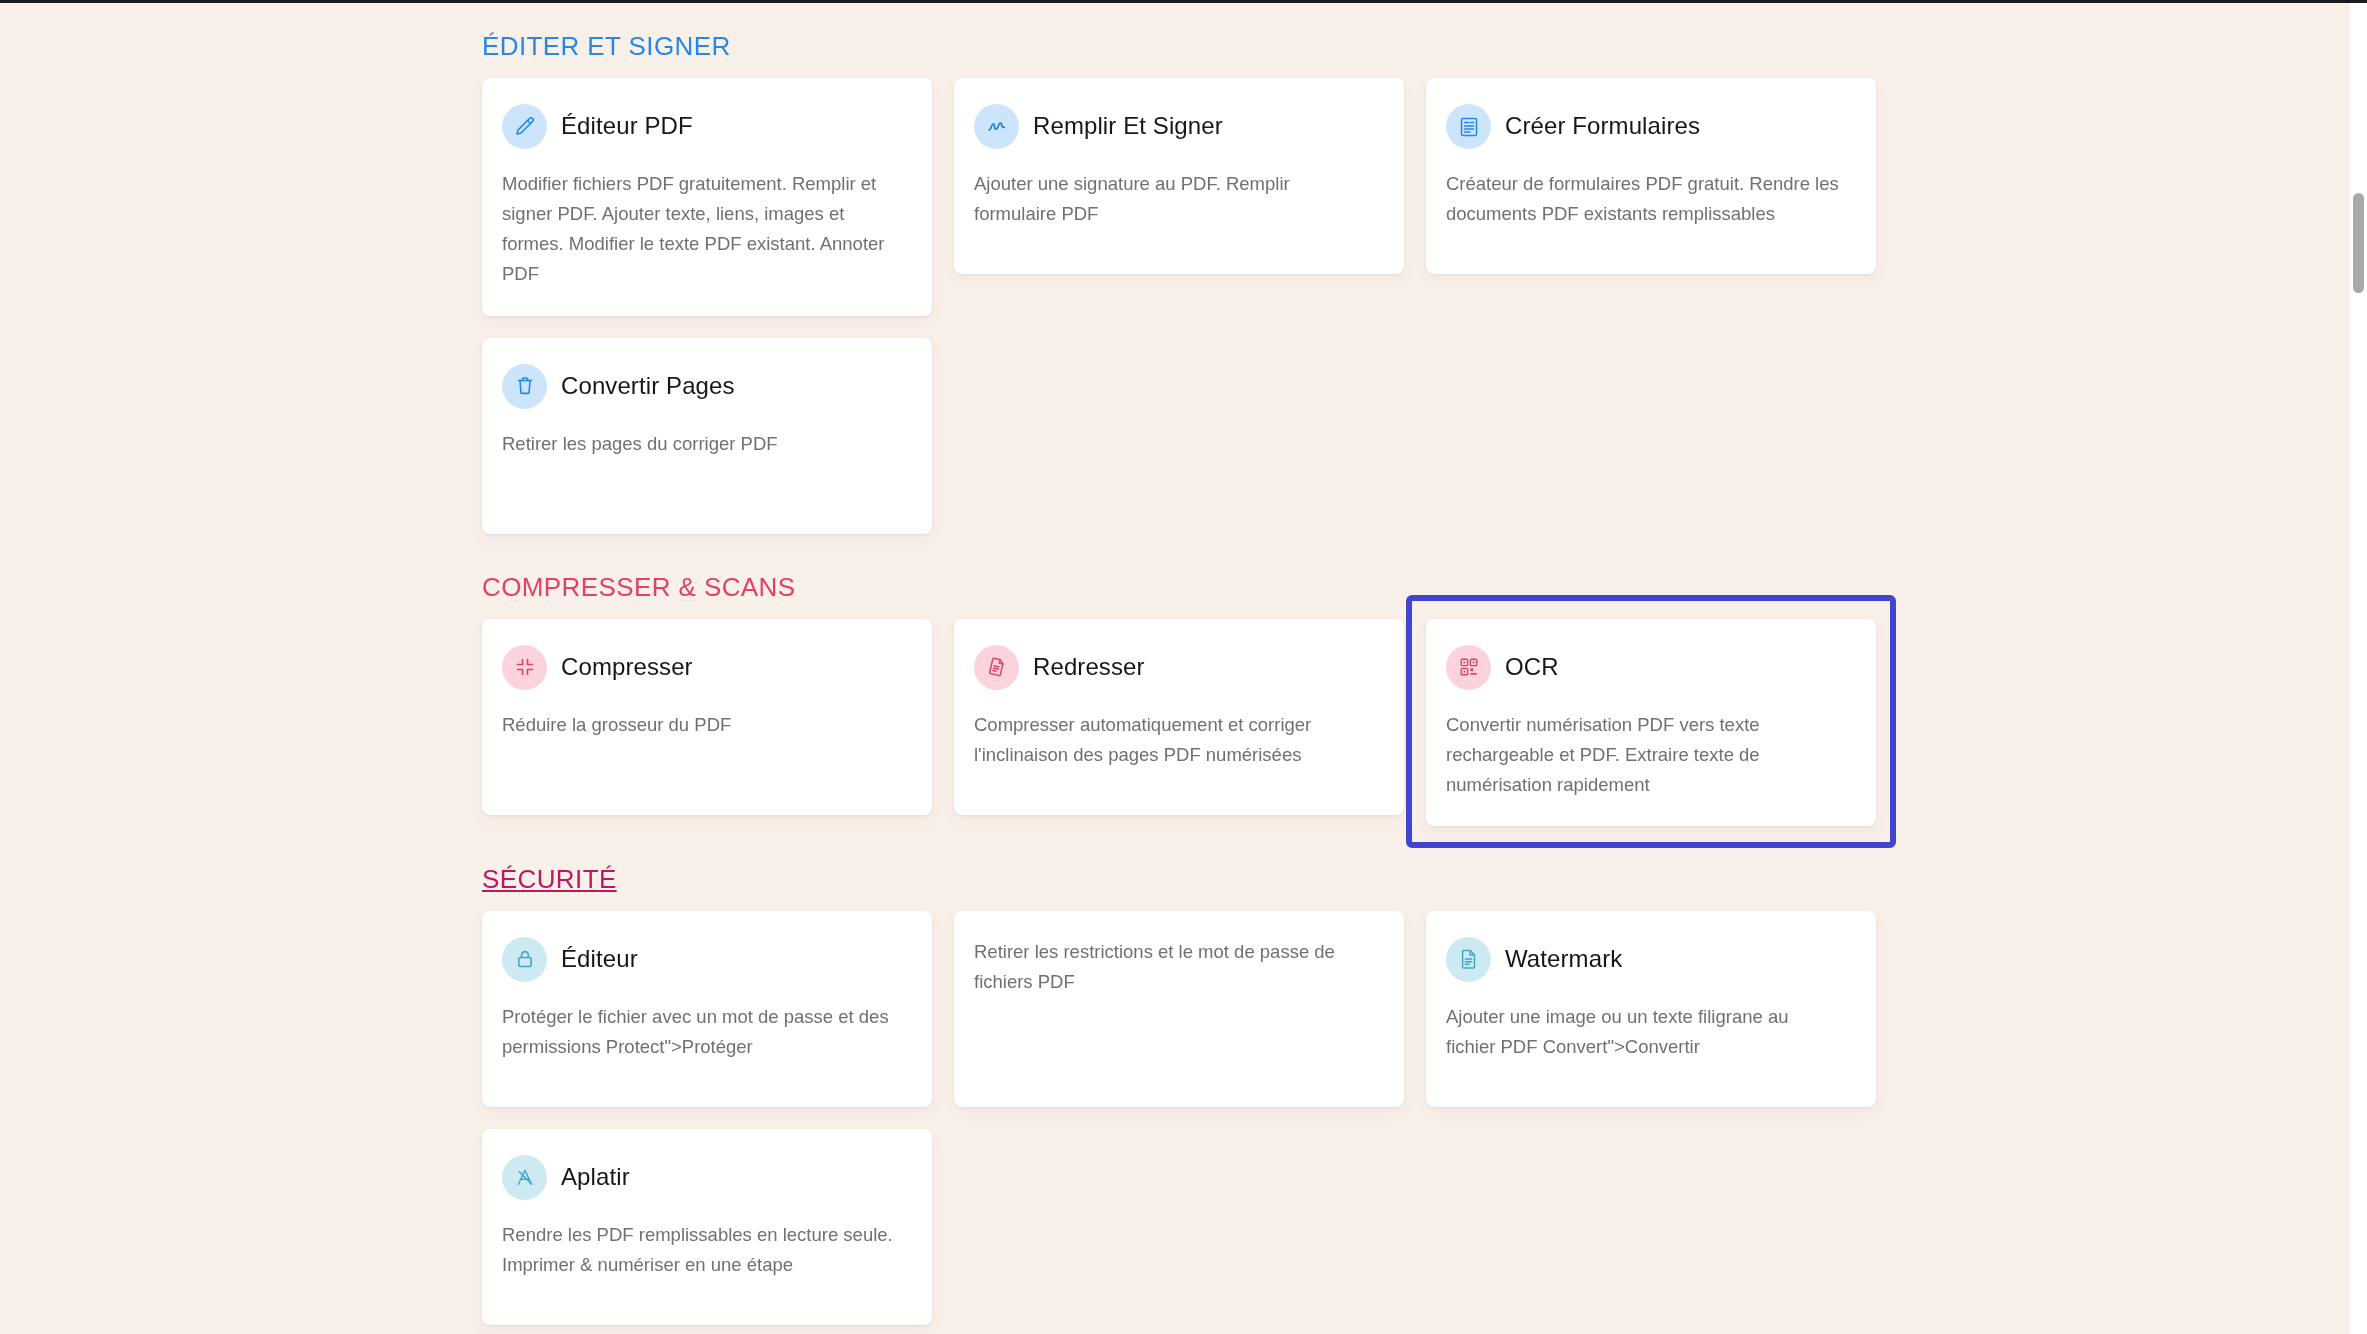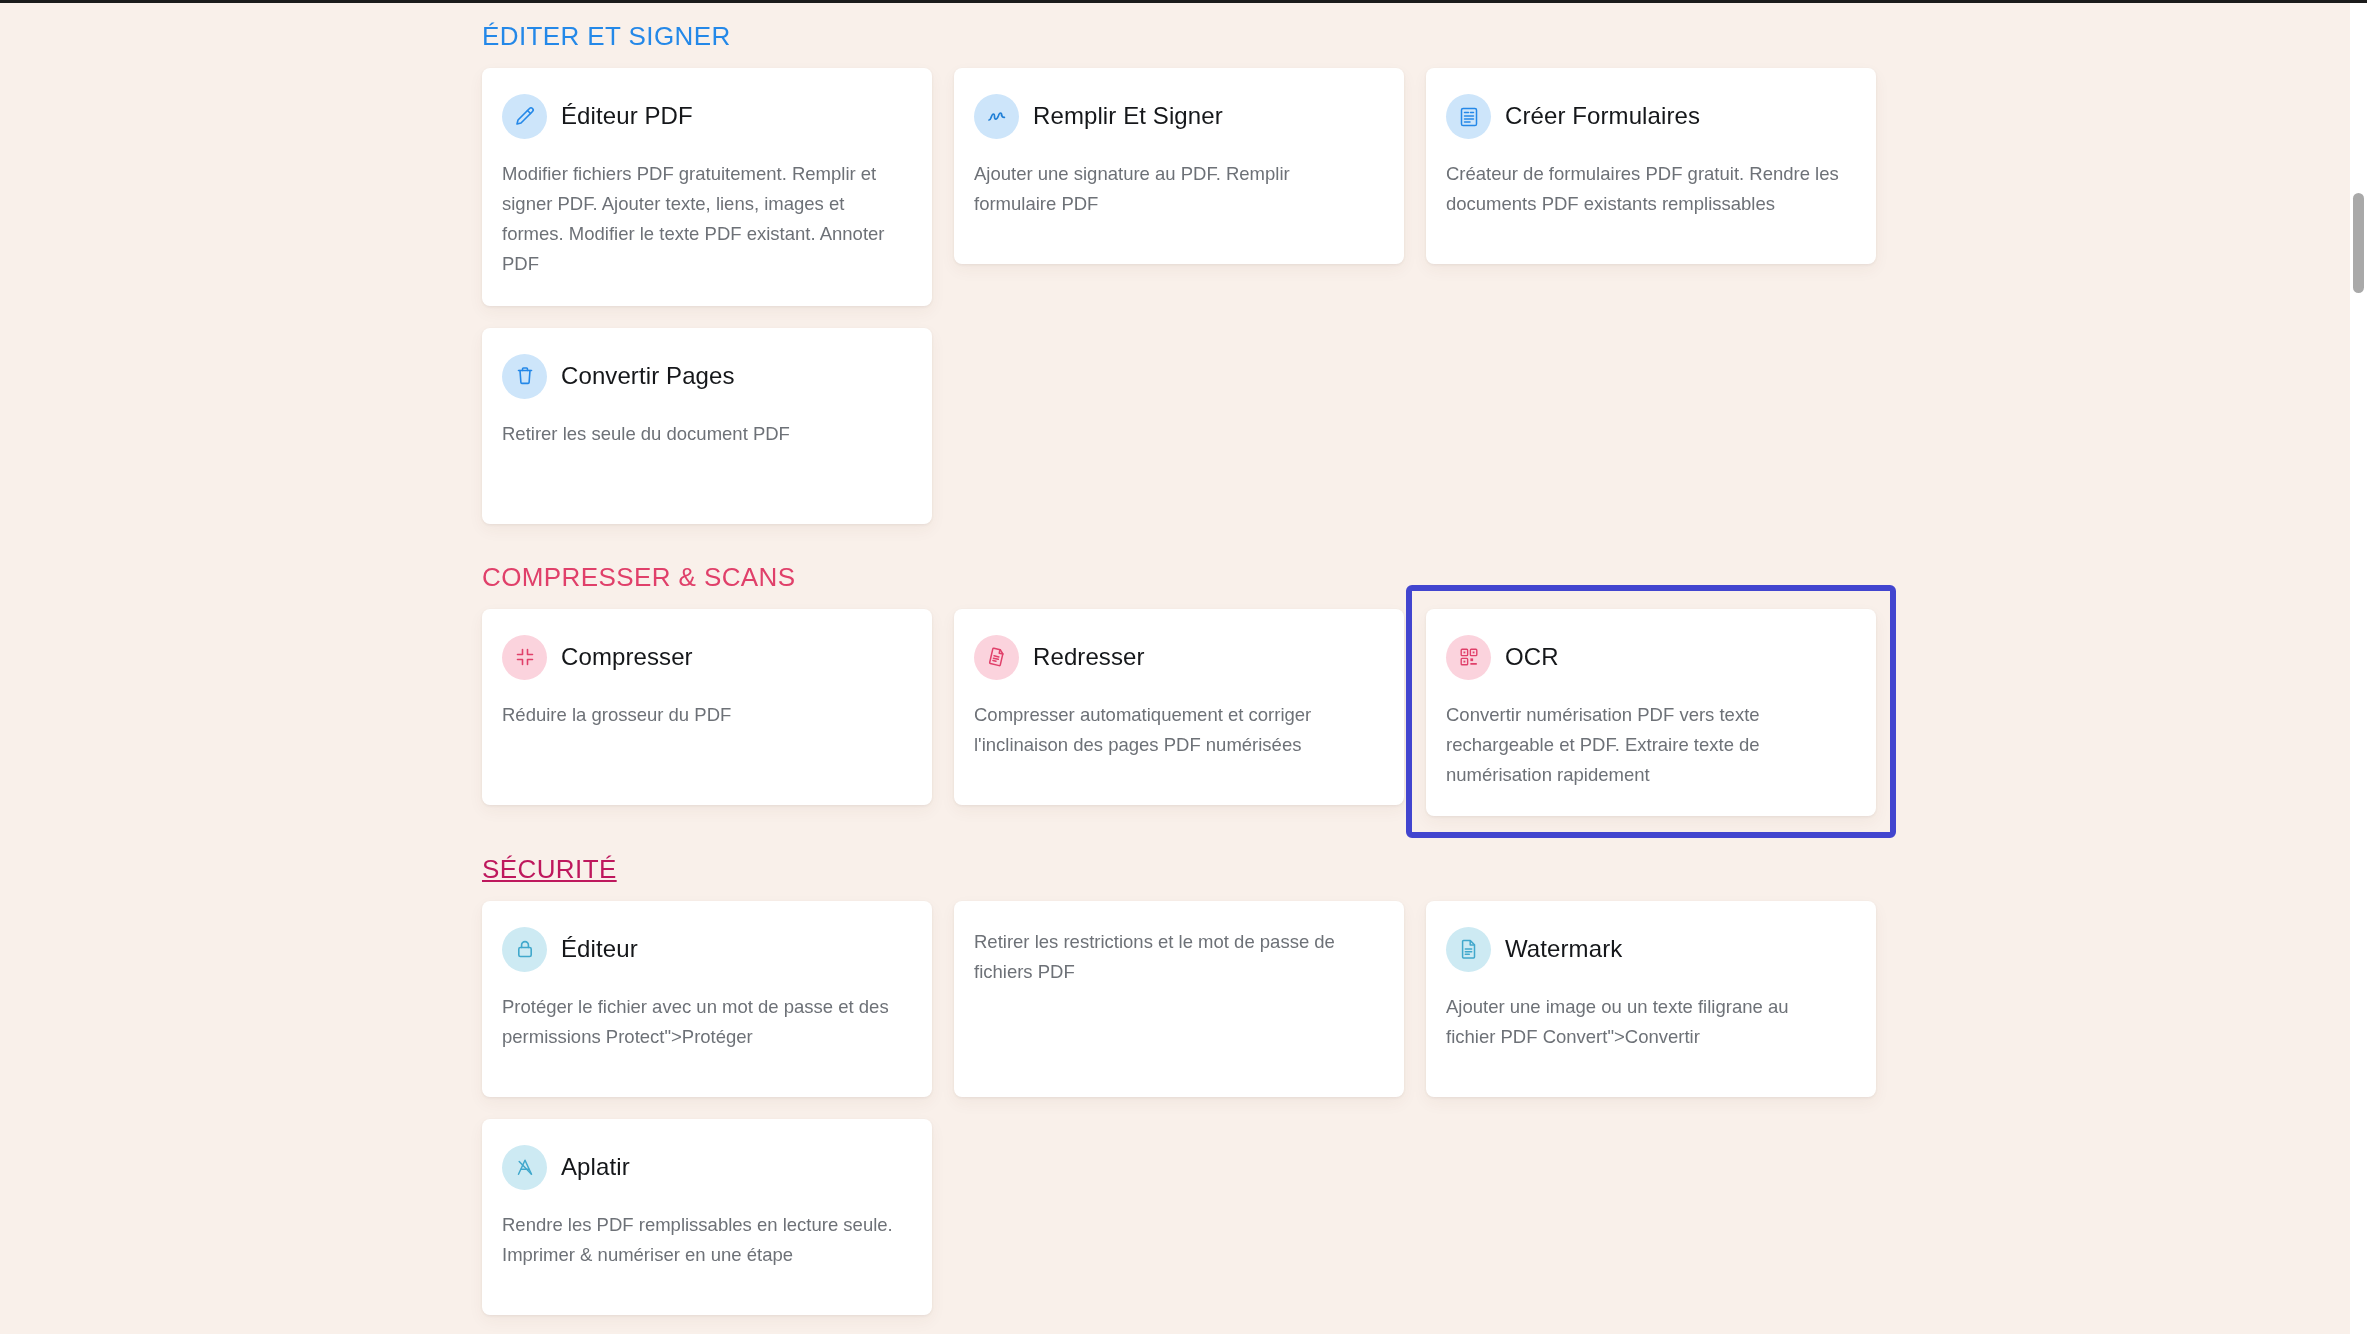--- a/index.html
+++ b/index.html
@@ -47,21 +47,21 @@
     letter-spacing: 0.4px;
     font-weight: 400;
     margin-bottom: 16px;
     white-space: nowrap;
   }
   .sec-edit   { color: #2488e8; }
   .sec-comp   { color: #e0406a; }
   .sec-sec    { color: #be185d; text-decoration: underline; }
 
   .section { margin-bottom: 0; }
-  .section-block-1 { padding-top: 18px; }
+  .section-block-1 { padding-top: 28px; }
   .section-block-2 { padding-top: 38px; }
   .section-block-3 { padding-top: 38px; }
 
   
   .card-grid {
     display: grid;
     grid-template-columns: repeat(3, 450px);
     column-gap: 22px;
     row-gap: 22px;
   }
@@ -210,21 +210,21 @@
             <div class="card-head">
               <span class="icon-circle blue">
                 <svg width="24" height="24" viewBox="0 0 24 24" fill="none" stroke="#2488e8" stroke-width="1.6" stroke-linecap="round" stroke-linejoin="round">
                   <path d="M5.5 6.5h13"></path>
                   <path d="M9.5 6.5V5a1 1 0 0 1 1-1h3a1 1 0 0 1 1 1v1.5"></path>
                   <path d="M7 6.5l.9 12a1 1 0 0 0 1 .9h6.2a1 1 0 0 0 1-.9l.9-12"></path>
                 </svg>
               </span>
               <span class="card-title">Convertir Pages</span>
             </div>
-            <div class="card-desc">Retirer les seule du document PDF</div>
+            <div class="card-desc">Retirer les pages du corriger PDF</div>
           </div>
         </div>
 
       </div>
     </div>
 
     <div class="section section-block-2">
       <div class="section-title sec-comp">COMPRESSER &amp; SCANS</div>
 
       <div class="card-grid">

